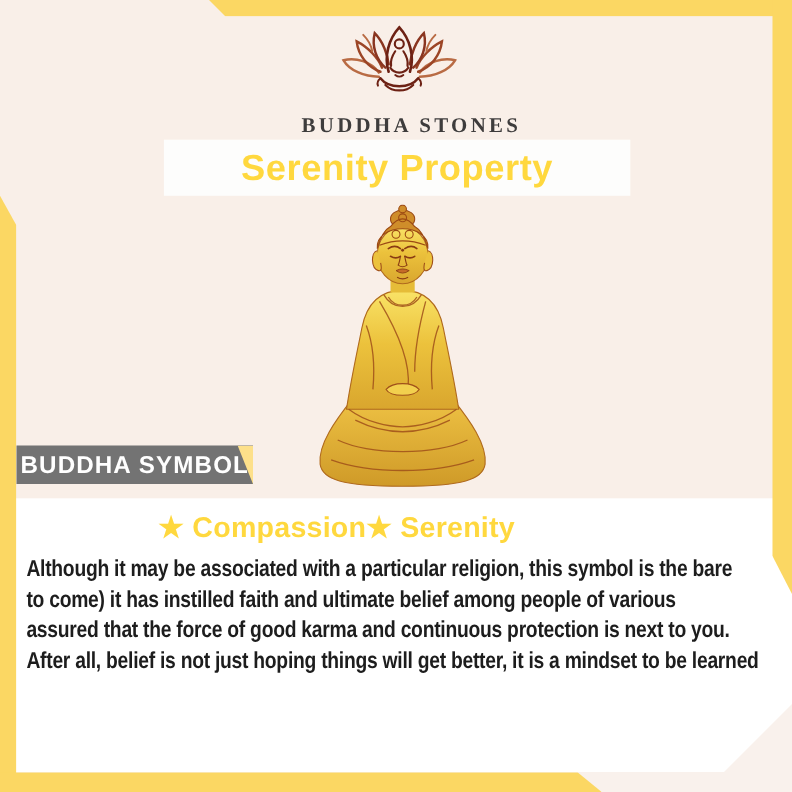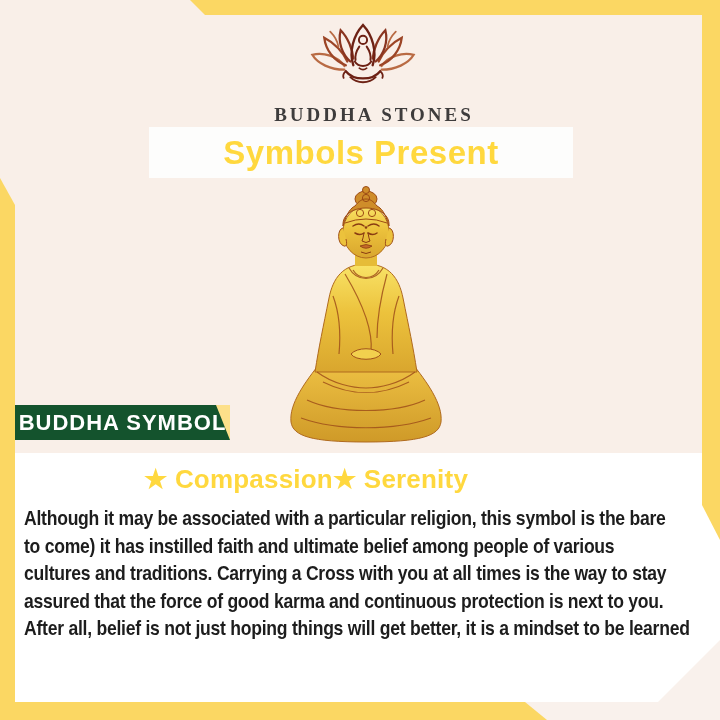--- a/index.html
+++ b/index.html
@@ -23,21 +23,21 @@
   #brand-name{position:absolute;left:0;top:104px;width:660px;text-align:center;
     font-family:"Liberation Serif", serif;font-size:19px;font-weight:600;
     letter-spacing:3px;color:#3e3c3c;margin-left:44px;}
   #title-bar{position:absolute;left:149px;top:127px;width:424px;height:51px;
     background:#fdfdfc;display:flex;align-items:center;justify-content:center;}
   #page-title{font-size:33px;font-weight:700;letter-spacing:.5px;color:#ffd83e;}
 
   
   #buddha{position:absolute;left:277px;top:186px;width:178px;height:260px;}
   #symbol-badge{position:absolute;left:15px;top:405px;width:215px;height:35px;
-    background:#14532d;display:flex;align-items:center;justify-content:center;}
+    background:#737373;display:flex;align-items:center;justify-content:center;}
   #symbol-badge .notch{position:absolute;right:0;top:0;width:26px;height:35px;
     background:#fde08a;clip-path:polygon(100% 0,12px 0,100% 100%);}
   #badge-label{position:relative;font-size:22px;font-weight:600;letter-spacing:1px;color:#ffffff;}
 
   
   #panel{position:absolute;left:0;top:453px;width:720px;height:249px;background:#ffffff;}
   #corner-cream{position:absolute;left:640px;top:640px;width:80px;height:80px;
     background:#f9f1ec;clip-path:polygon(100% 0,100% 100%,0 100%);}
   #section-heading{position:absolute;left:0;top:464px;width:612px;text-align:center;
     font-size:26px;font-weight:800;color:#ffd83e;letter-spacing:.2px;}
@@ -82,21 +82,21 @@
       <path d="M70 62 q5 4 10 0" stroke="#6d2114" stroke-width="2.2"></path>
       <path d="M52 66 C62 79 88 79 98 66" stroke="#6d2114" stroke-width="3"></path>
       <path d="M58 74 C67 83 83 83 92 74" stroke="#6d2114" stroke-width="2.6"></path>
       <path d="M52 66 q-5 4 -3 9" stroke="#6d2114" stroke-width="2.4"></path>
       <path d="M98 66 q5 4 3 9" stroke="#6d2114" stroke-width="2.4"></path>
     </g>
   </svg>
   <div id="brand-name">BUDDHA STONES</div>
 
   <div id="title-bar">
-    <span id="page-title">Symbols Present</span>
+    <span id="page-title">Serenity Property</span>
   </div>
 
   <svg id="buddha" viewBox="0 0 178 260">
     <defs>
       <linearGradient id="gold" x1="0" y1="0" x2="0" y2="1">
         <stop offset="0" stop-color="#f9e367"></stop>
           <stop offset=".45" stop-color="#ecc23c"></stop>
         <stop offset="1" stop-color="#d9a62e"></stop>
       </linearGradient>
       <linearGradient id="gold2" x1="0" y1="0" x2="0" y2="1">
@@ -158,18 +158,17 @@
 
   <div id="symbol-badge">
     <div class="notch"></div>
     <span id="badge-label">BUDDHA SYMBOL</span>
   </div>
 
   <div id="section-heading">★ Compassion★ Serenity</div>
   <div id="paragraph">
     <div class="line-wrap"><span class="fit-line" style="transform: scaleX(0.836683);">Although it may be associated with a particular religion, this symbol is the bare</span></div>
     <div class="line-wrap"><span class="fit-line" style="transform: scaleX(0.836683);">to come) it has instilled faith and ultimate belief among people of various</span></div>
-    <div class="line-wrap"><span class="fit-line" style="transform: scaleX(0.836683);">cultures and traditions. Carrying a Cross with you at all times is the way to stay</span></div>
     <div class="line-wrap"><span class="fit-line" style="transform: scaleX(0.836683);">assured that the force of good karma and continuous protection is next to you.</span></div>
     <div class="line-wrap"><span class="fit-line" style="transform: scaleX(0.836683);">After all, belief is not just hoping things will get better, it is a mindset to be learned</span></div>
   </div>
 
 </div>
 
 </body></html>

